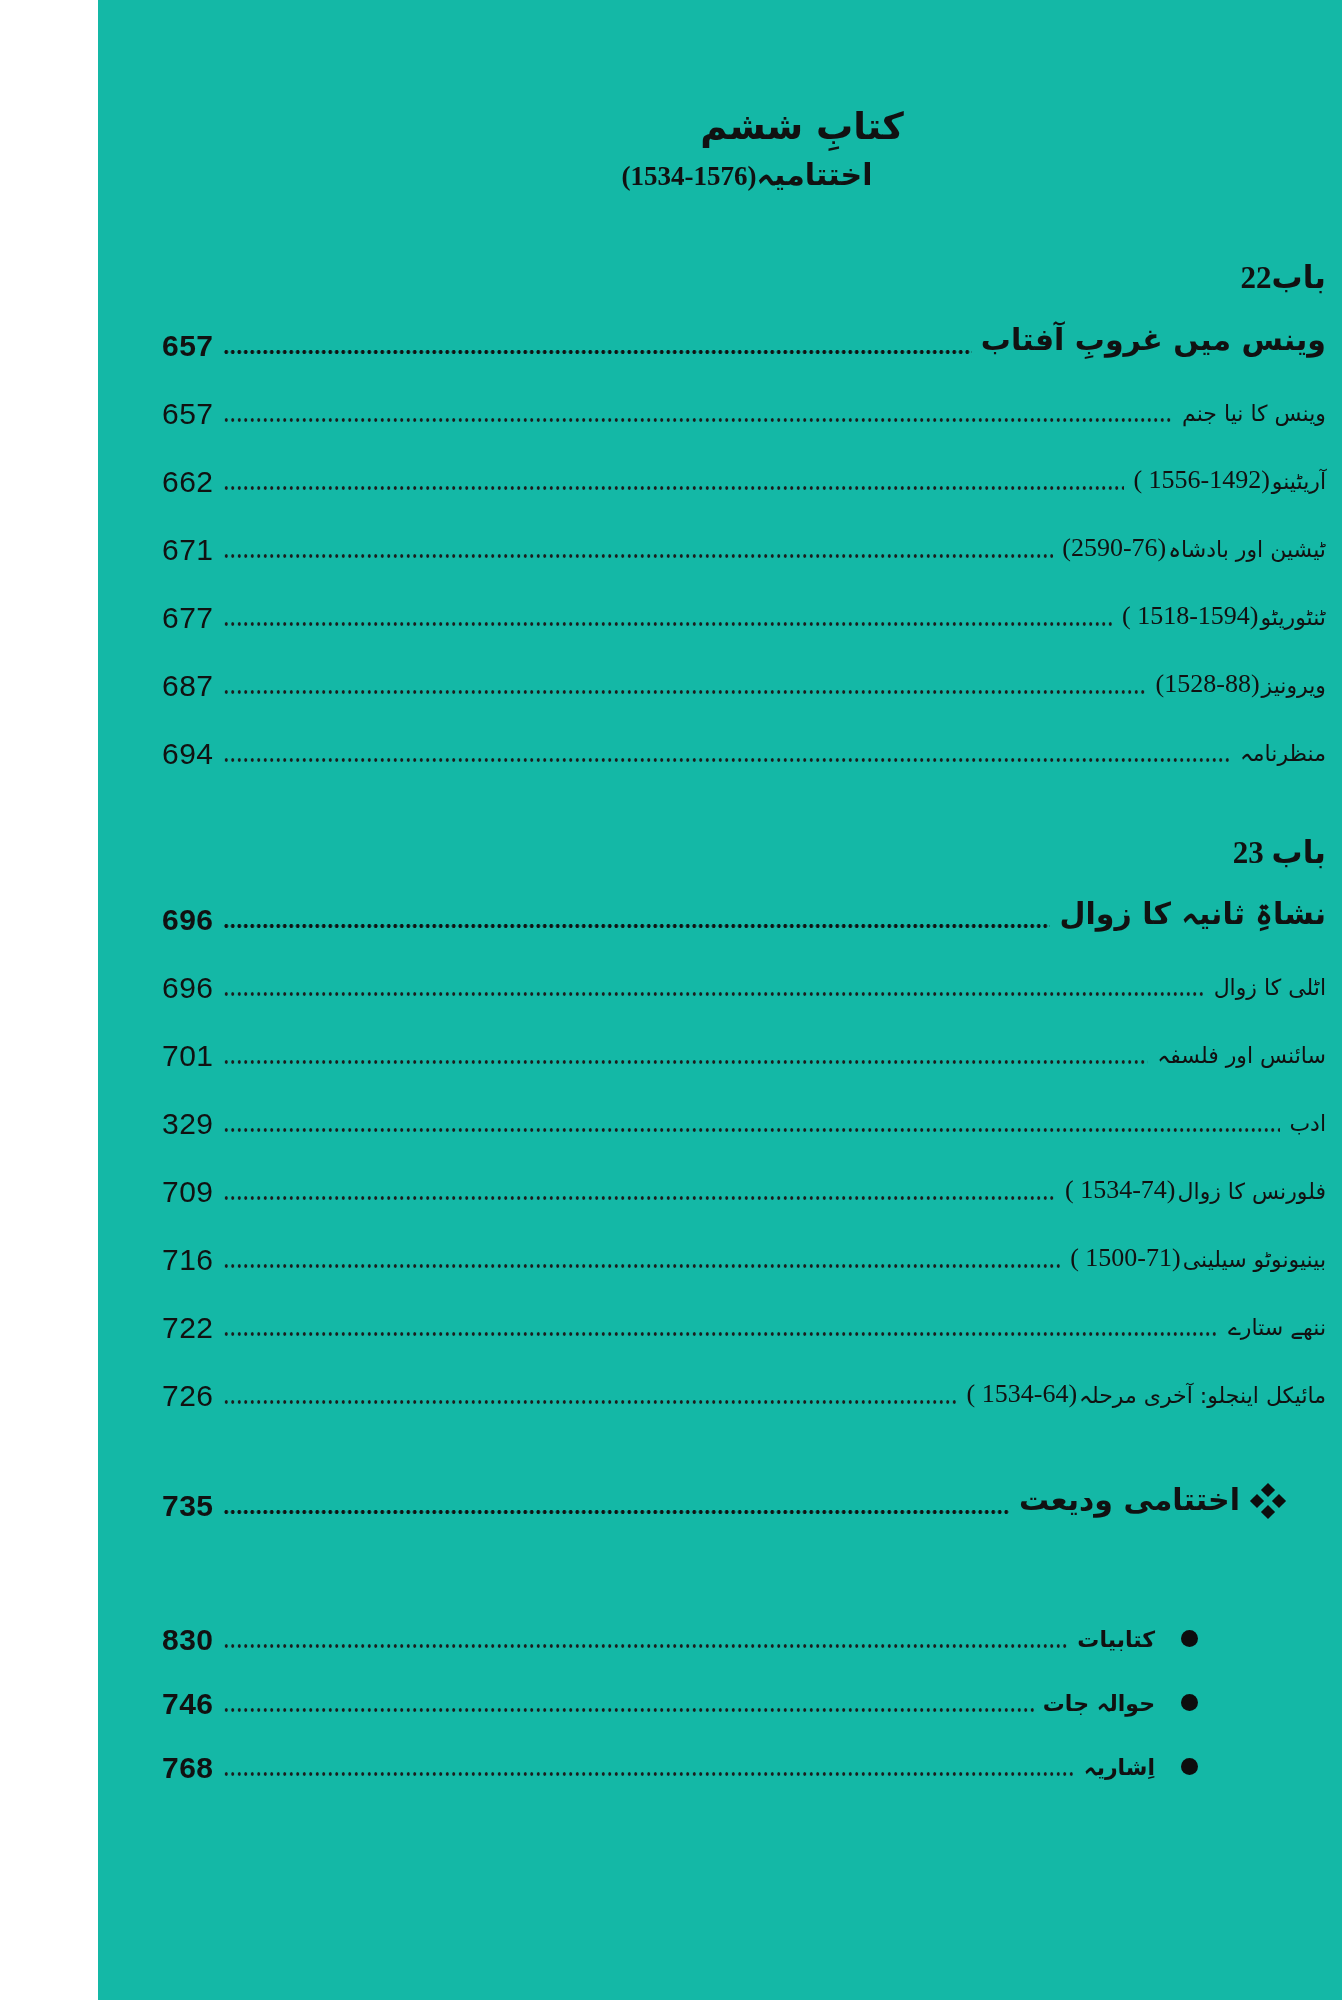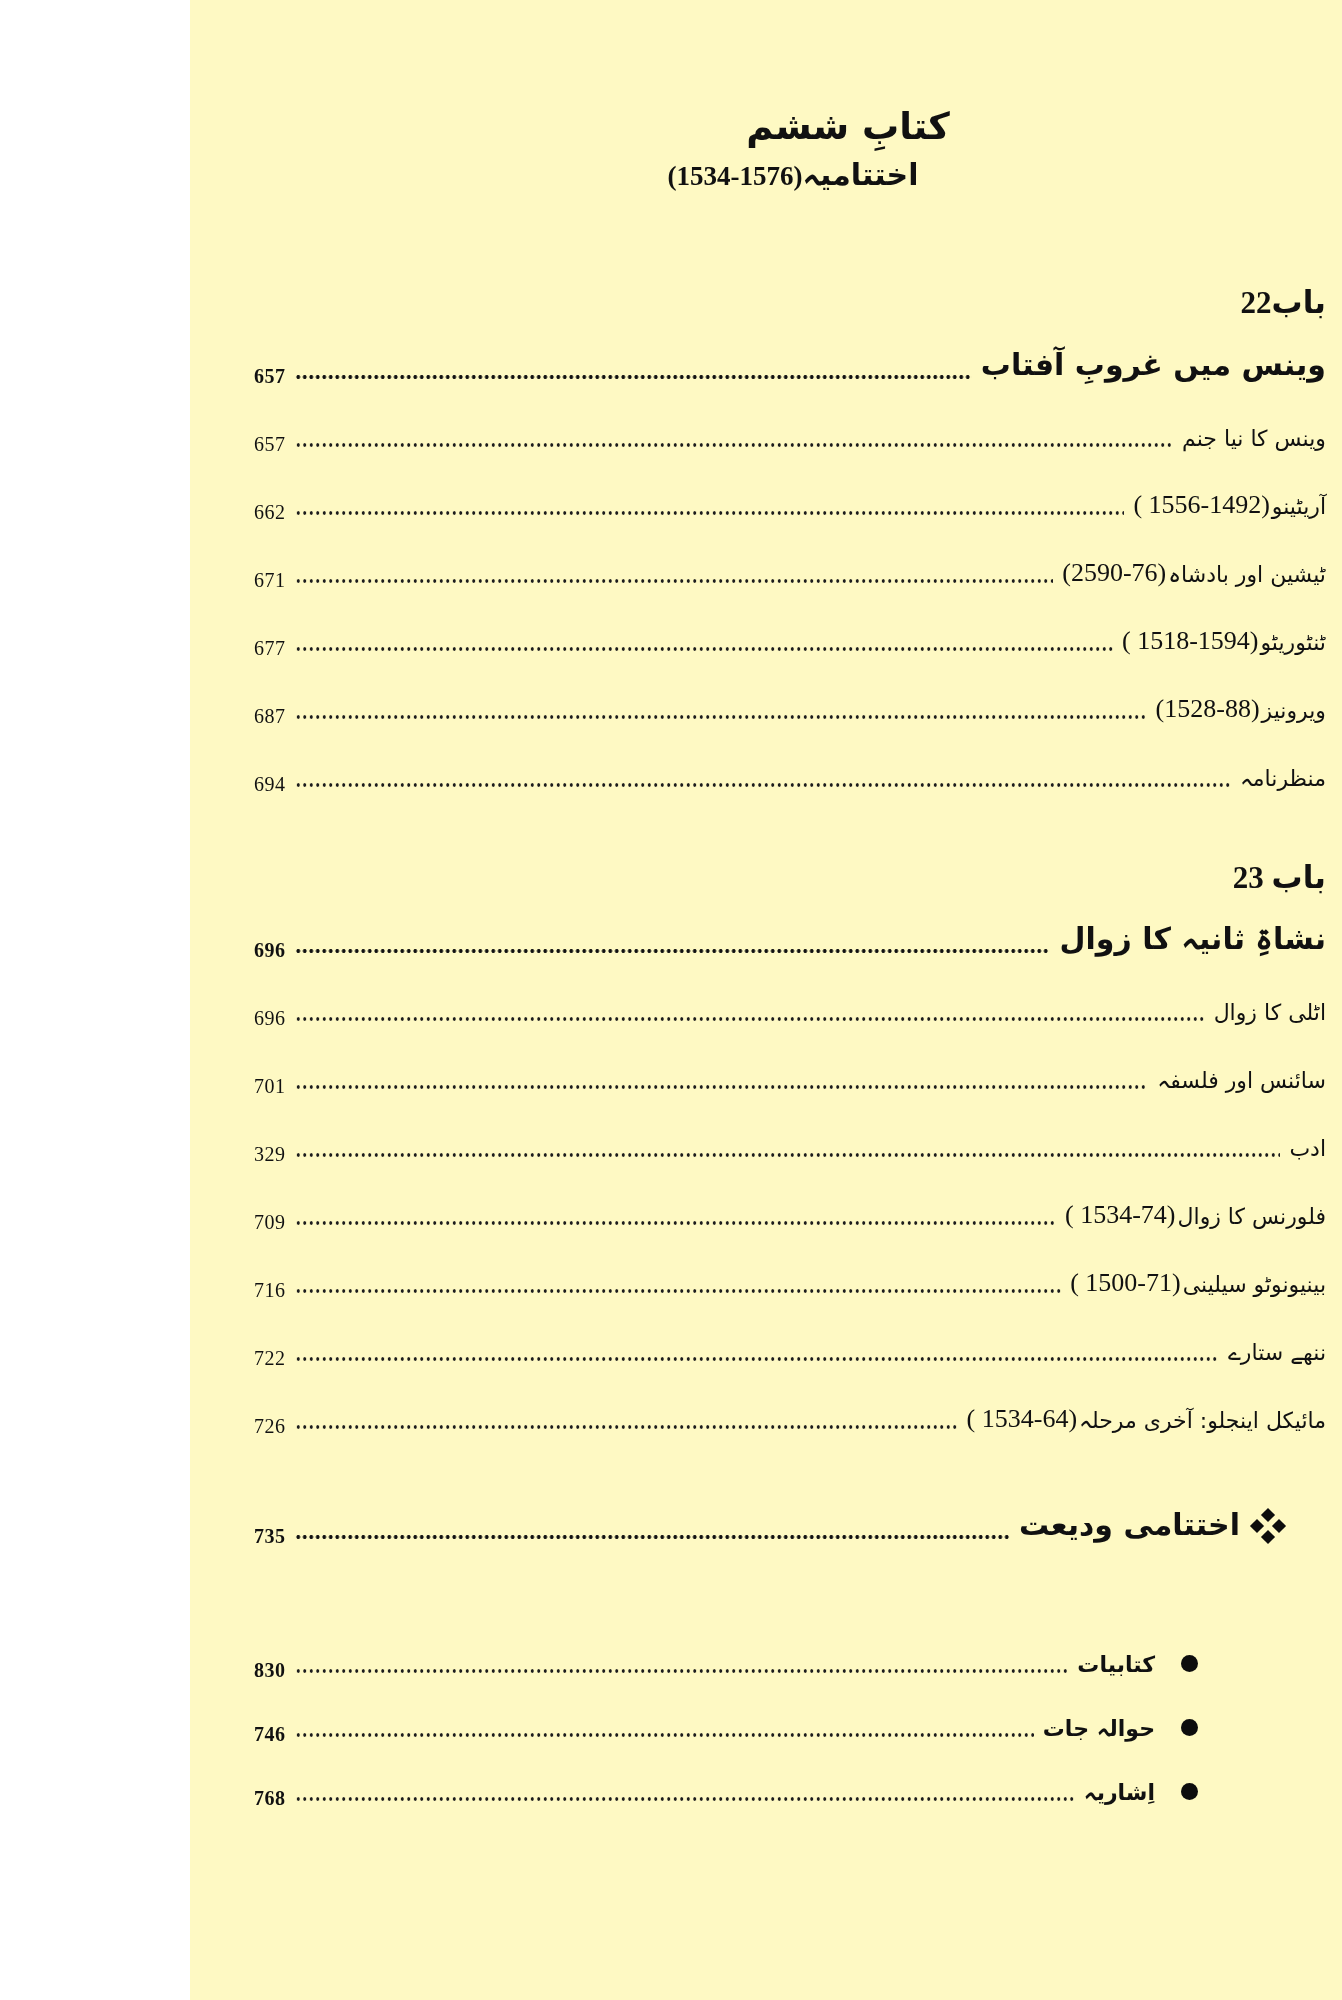--- a/index.html
+++ b/index.html
@@ -1,40 +1,40 @@
 <!DOCTYPE html>
 <html lang="ur" dir="rtl"><head>
 <meta charset="utf-8">
 <style>
   html,body{margin:0;padding:0;background:#ffffff;}
   body{
     width:1342px;height:2000px;position:relative;overflow:hidden;
     font-family:"DejaVu Sans",sans-serif;color:#111;
   }
-  .page{width:1152px;height:2000px;background:#fef9c3;}
+  .page{width:1244px;height:2000px;background:#14b8a6;}
   
   .header{padding-top:104px;text-align:center;}
   .book-title{
     font-size:37px;font-weight:700;line-height:1.25;
     transform:translateX(82px); 
     font-family:"DejaVu Sans",sans-serif;
   }
   .book-subtitle{
     margin-top:5px;font-size:30px;font-weight:700;line-height:1.3;
     transform:translateX(27px);
   }
   .serif-nums{font-family:"Liberation Serif","DejaVu Serif",serif;}
   .book-subtitle .years{font-size:27px;font-weight:700;}
   
   .chapter-heading{
     text-align:right;padding-right:16px;
     font-size:31px;font-weight:700;line-height:1.3;
     font-family:"Liberation Serif","DejaVu Sans",sans-serif;
   }
-  .ch22{margin-top:89px;text-align:right;}
+  .ch22{margin-top:64px;text-align:right;}
   .ch23{margin-top:64px;}
   
   .entries{margin-top:16px;}
   .toc-row{
     direction:rtl;display:flex;align-items:flex-end;
     padding:0 16px 0 64px;height:46px;margin-bottom:22px;
   }
   .toc-title{
     font-size:22px;line-height:1.35;white-space:nowrap;
     font-family:"DejaVu Sans",sans-serif;flex:0 0 auto;
@@ -43,22 +43,22 @@
     direction:ltr;unicode-bidi:isolate;white-space:nowrap;
     font-family:"Liberation Serif","DejaVu Serif",serif;
     font-size:26px;line-height:1.35;margin-right:2px;flex:0 0 auto;
   }
   .leader{
     flex:1 1 auto;height:4px;margin:0 9px 7px 9px;
     background-image:radial-gradient(circle,#1c1c1c 1.5px,transparent 1.9px);
     background-size:6.5px 4px;background-repeat:repeat-x;background-position:left center;
   }
   .toc-page{
-    font-family:Liberation Serif, serif;
-    font-size:20px;line-height:1;flex:0 0 auto;letter-spacing:.5px;
+    font-family:Liberation Sans, sans-serif;
+    font-size:30px;line-height:1;flex:0 0 auto;letter-spacing:.5px;
   }
   .bold-row .toc-title{font-weight:700;font-size:30px;}
   .bold-row .toc-page{font-weight:700;}
   .bold-row .leader{background-image:radial-gradient(circle,#111 1.7px,transparent 2.1px);}
   
   .special-row{margin-top:60px;padding-right:58px;padding-left:64px;height:50px;}
   .ornament{
     position:relative;width:32px;height:32px;flex:0 0 auto;
     margin-left:12px;margin-bottom:4px;
   }

